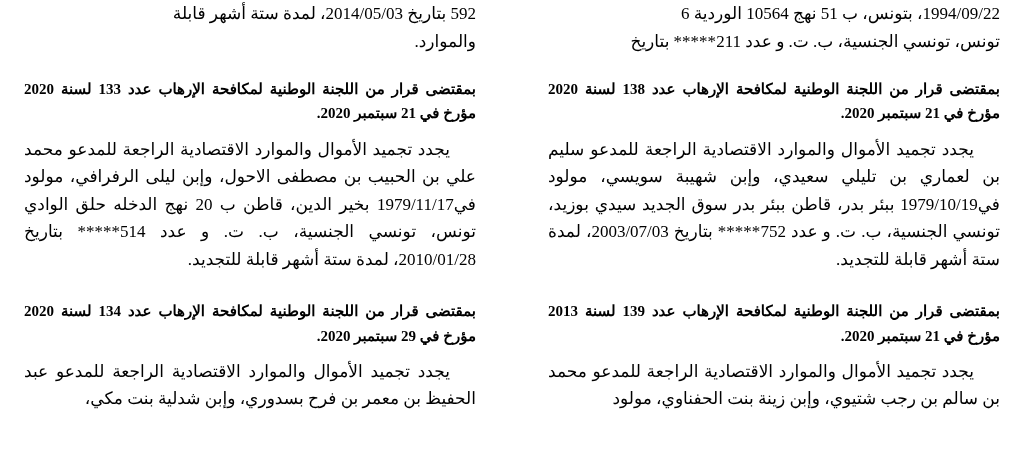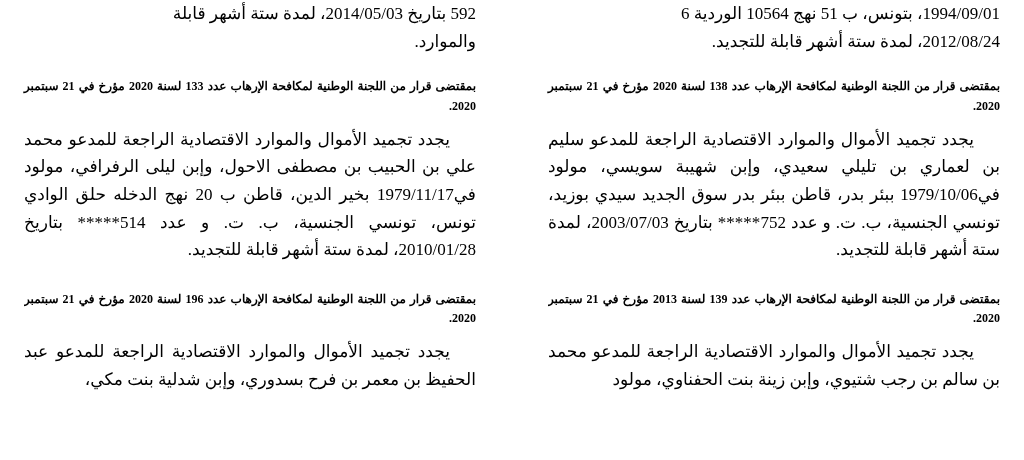--- a/index.html
+++ b/index.html
@@ -38,21 +38,21 @@
   .col-right { padding-top: 0; }
   .col-left  { padding-top: 0; }
 
   .block {
     margin: 0 0 26px 0;
   }
   .block.tight { margin-bottom: 22px; }
 
   .heading {
     font-weight: bold;
-    font-size: 12px;
+    font-size: 15px;
     line-height: 1.62;
     margin: 0 0 10px 0;
     text-align: justify;
     text-align-last: right;
   }
   .para {
     font-size: 17px;
     line-height: 1.62;
     margin: 0;
     text-indent: 26px;
@@ -82,36 +82,36 @@
         <p class="para cont">592            بتاريخ 2014/05/03، لمدة ستة أشهر قابلة</p>
         <p class="para cont">والموارد.</p>
       </div>
 
       <div class="block">
         <p class="heading">بمقتضى قرار من اللجنة الوطنية لمكافحة الإرهاب عدد 133 لسنة 2020 مؤرخ في 21 سبتمبر 2020.</p>
         <p class="para">يجدد تجميد الأموال والموارد الاقتصادية الراجعة للمدعو محمد علي بن الحبيب بن مصطفى الاحول، وإبن ليلى الرفرافي، مولود في1979/11/17 بخير الدين، قاطن ب 20 نهج الدخله حلق الوادي تونس، تونسي الجنسية، ب. ت. و عدد 514***** بتاريخ 2010/01/28، لمدة ستة أشهر قابلة للتجديد.</p>
       </div>
 
       <div class="block clip-bottom">
-        <p class="heading">بمقتضى قرار من اللجنة الوطنية لمكافحة الإرهاب عدد 196 لسنة 2020 مؤرخ في 21 سبتمبر 2020.</p>
+        <p class="heading">بمقتضى قرار من اللجنة الوطنية لمكافحة الإرهاب عدد 134 لسنة 2020 مؤرخ في 29 سبتمبر 2020.</p>
         <p class="para">يجدد تجميد الأموال والموارد الاقتصادية الراجعة للمدعو عبد الحفيظ بن معمر بن فرح بسدوري، وإبن شدلية بنت مكي،</p>
       </div>
 
     </div>
 
     <div class="col col-left">
 
       <div class="block tight clip-top">
-        <p class="para cont">1994/09/01، بتونس، ب 51 نهج 10564 الوردية 6</p>
-        <p class="para cont">2012/08/24، لمدة ستة أشهر قابلة للتجديد.</p>
+        <p class="para cont">1994/09/22، بتونس، ب 51 نهج 10564 الوردية 6</p>
+        <p class="para cont">تونس، تونسي الجنسية، ب. ت. و عدد 211***** بتاريخ</p>
       </div>
 
       <div class="block">
         <p class="heading">بمقتضى قرار من اللجنة الوطنية لمكافحة الإرهاب عدد 138 لسنة 2020 مؤرخ في 21 سبتمبر 2020.</p>
-        <p class="para">يجدد تجميد الأموال والموارد الاقتصادية الراجعة للمدعو سليم بن لعماري بن تليلي سعيدي، وإبن شهيبة سويسي، مولود في1979/10/06 ببئر بدر، قاطن ببئر بدر سوق الجديد سيدي بوزيد، تونسي الجنسية، ب. ت. و عدد 752***** بتاريخ 2003/07/03، لمدة ستة أشهر قابلة للتجديد.</p>
+        <p class="para">يجدد تجميد الأموال والموارد الاقتصادية الراجعة للمدعو سليم بن لعماري بن تليلي سعيدي، وإبن شهيبة سويسي، مولود في1979/10/19 ببئر بدر، قاطن ببئر بدر سوق الجديد سيدي بوزيد، تونسي الجنسية، ب. ت. و عدد 752***** بتاريخ 2003/07/03، لمدة ستة أشهر قابلة للتجديد.</p>
       </div>
 
       <div class="block clip-bottom">
         <p class="heading">بمقتضى قرار من اللجنة الوطنية لمكافحة الإرهاب عدد 139 لسنة 2013 مؤرخ في 21 سبتمبر 2020.</p>
         <p class="para">يجدد تجميد الأموال والموارد الاقتصادية الراجعة للمدعو محمد بن سالم بن رجب شتيوي، وإبن زينة بنت الحفناوي، مولود</p>
       </div>
 
     </div>
 
   </div>

